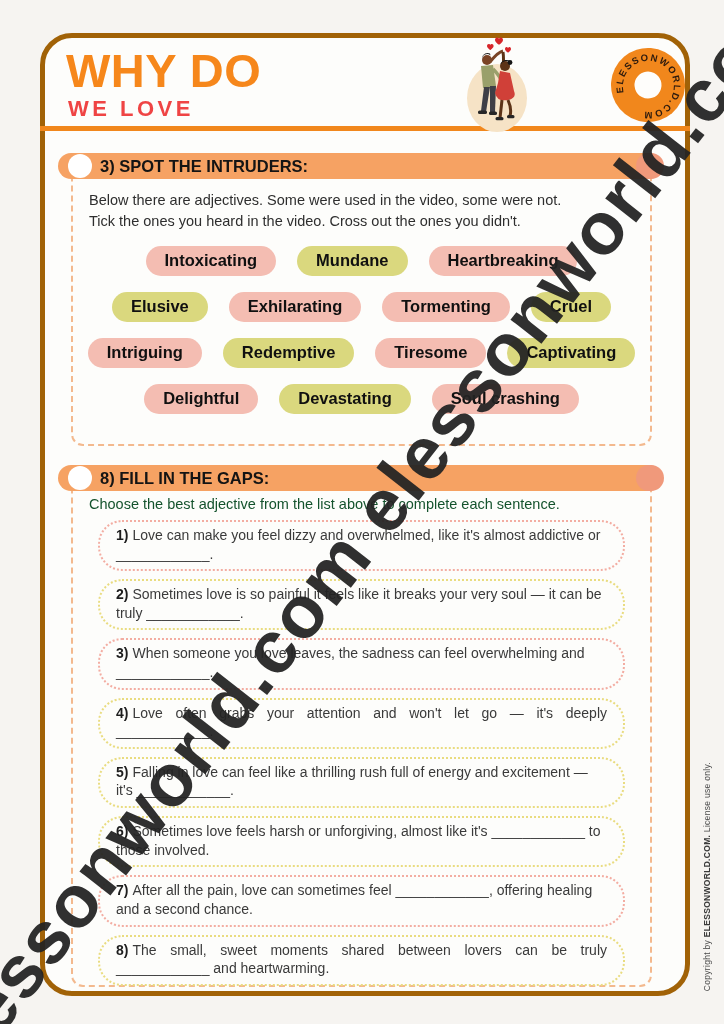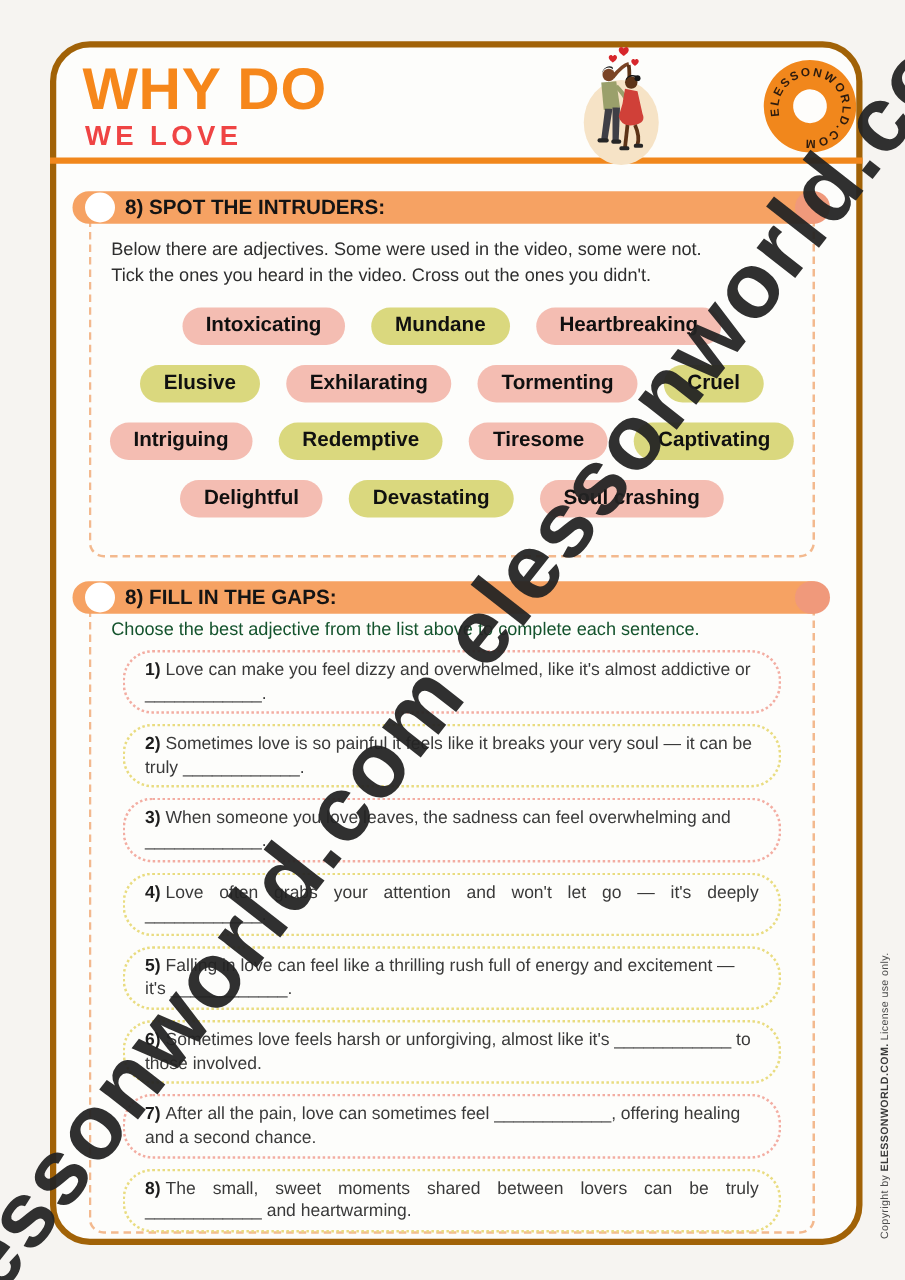--- a/index.html
+++ b/index.html
@@ -111,21 +111,21 @@
       </defs>
       <text font-size="9.5" font-weight="bold" letter-spacing="1.6" fill="#2D1B0E" font-family="Liberation Sans, sans-serif">
         <textPath href="#logoArc">ELESSONWORLD.COM</textPath>
       </text>
     </g>
   </svg>
 
   <div class="banner banner7">
     <span class="cap"></span>
     <span class="dot"></span>
-    <span class="btitle">8) SPOT THE INTRUDERS:</span>
+    <span class="btitle">3) SPOT THE INTRUDERS:</span>
   </div>
 
   <div class="contentbox content7">
     <div class="instr">
       <div>Below there are adjectives. Some were used in the video, some were not.</div>
       <div>Tick the ones you heard in the video. Cross out the ones you didn't.</div>
     </div>
     <div class="pills">
       <div class="pill-row">
         <span class="pill tone-pink">Intoxicating</span>

